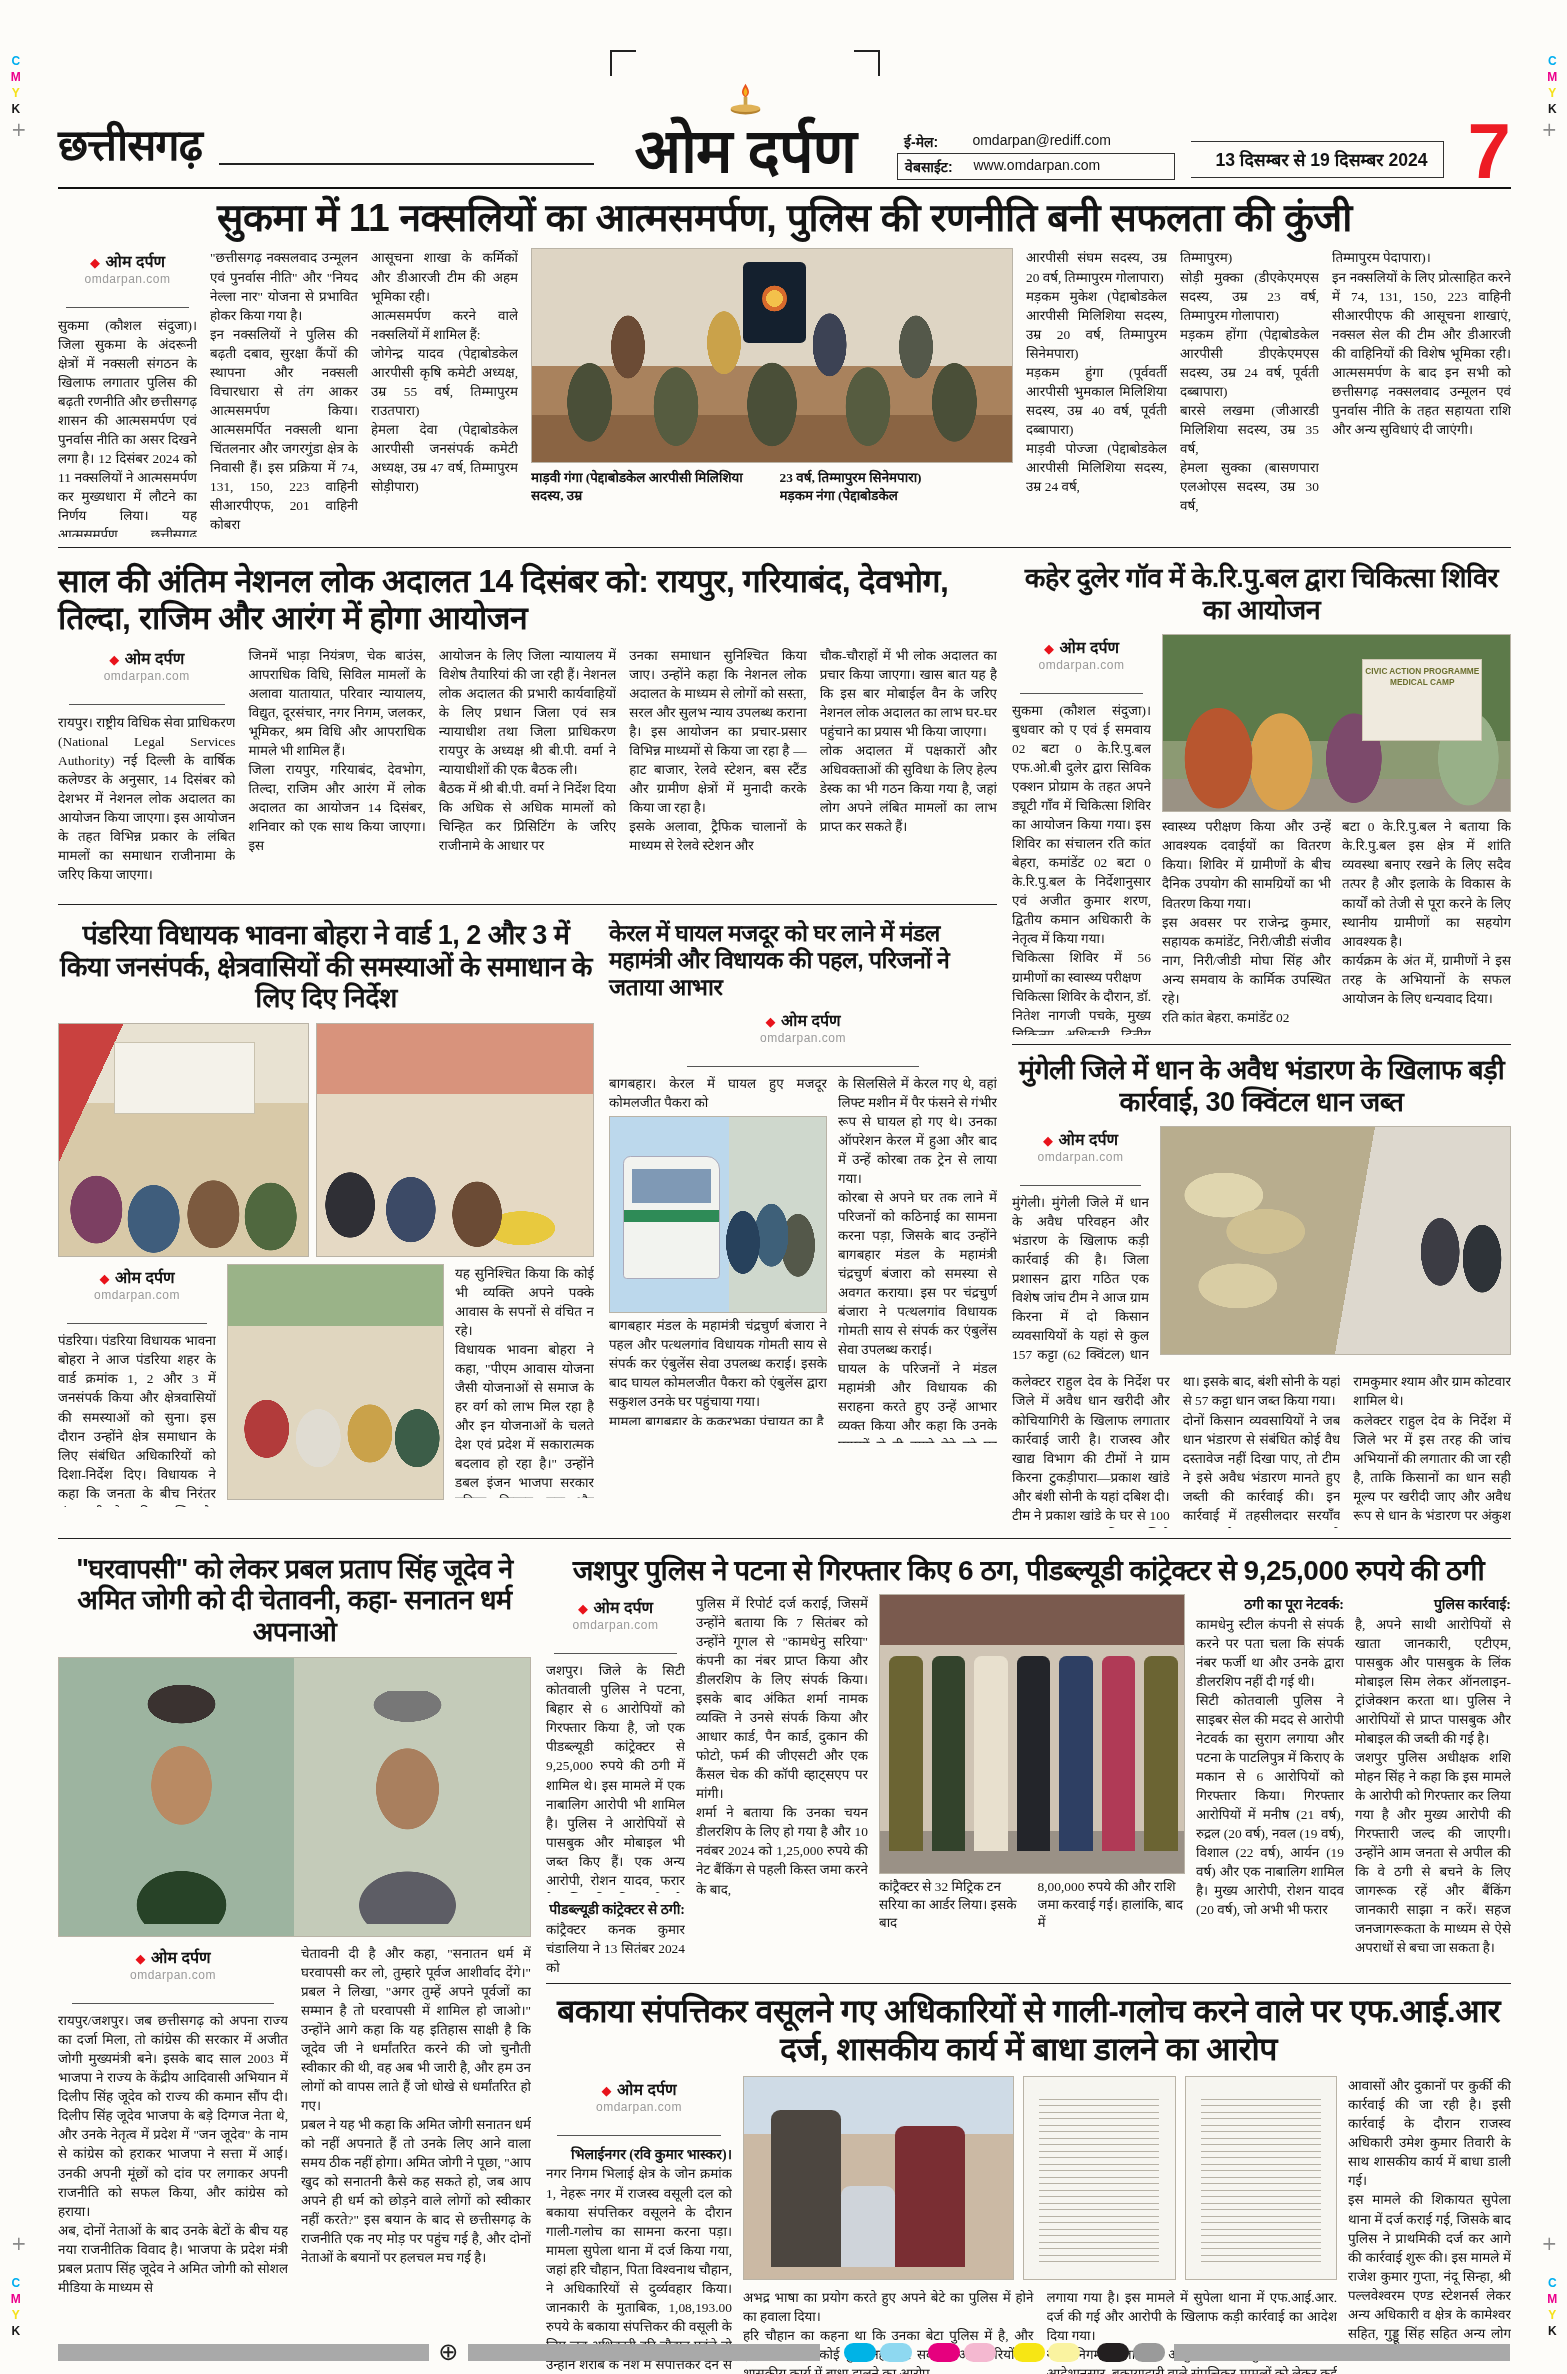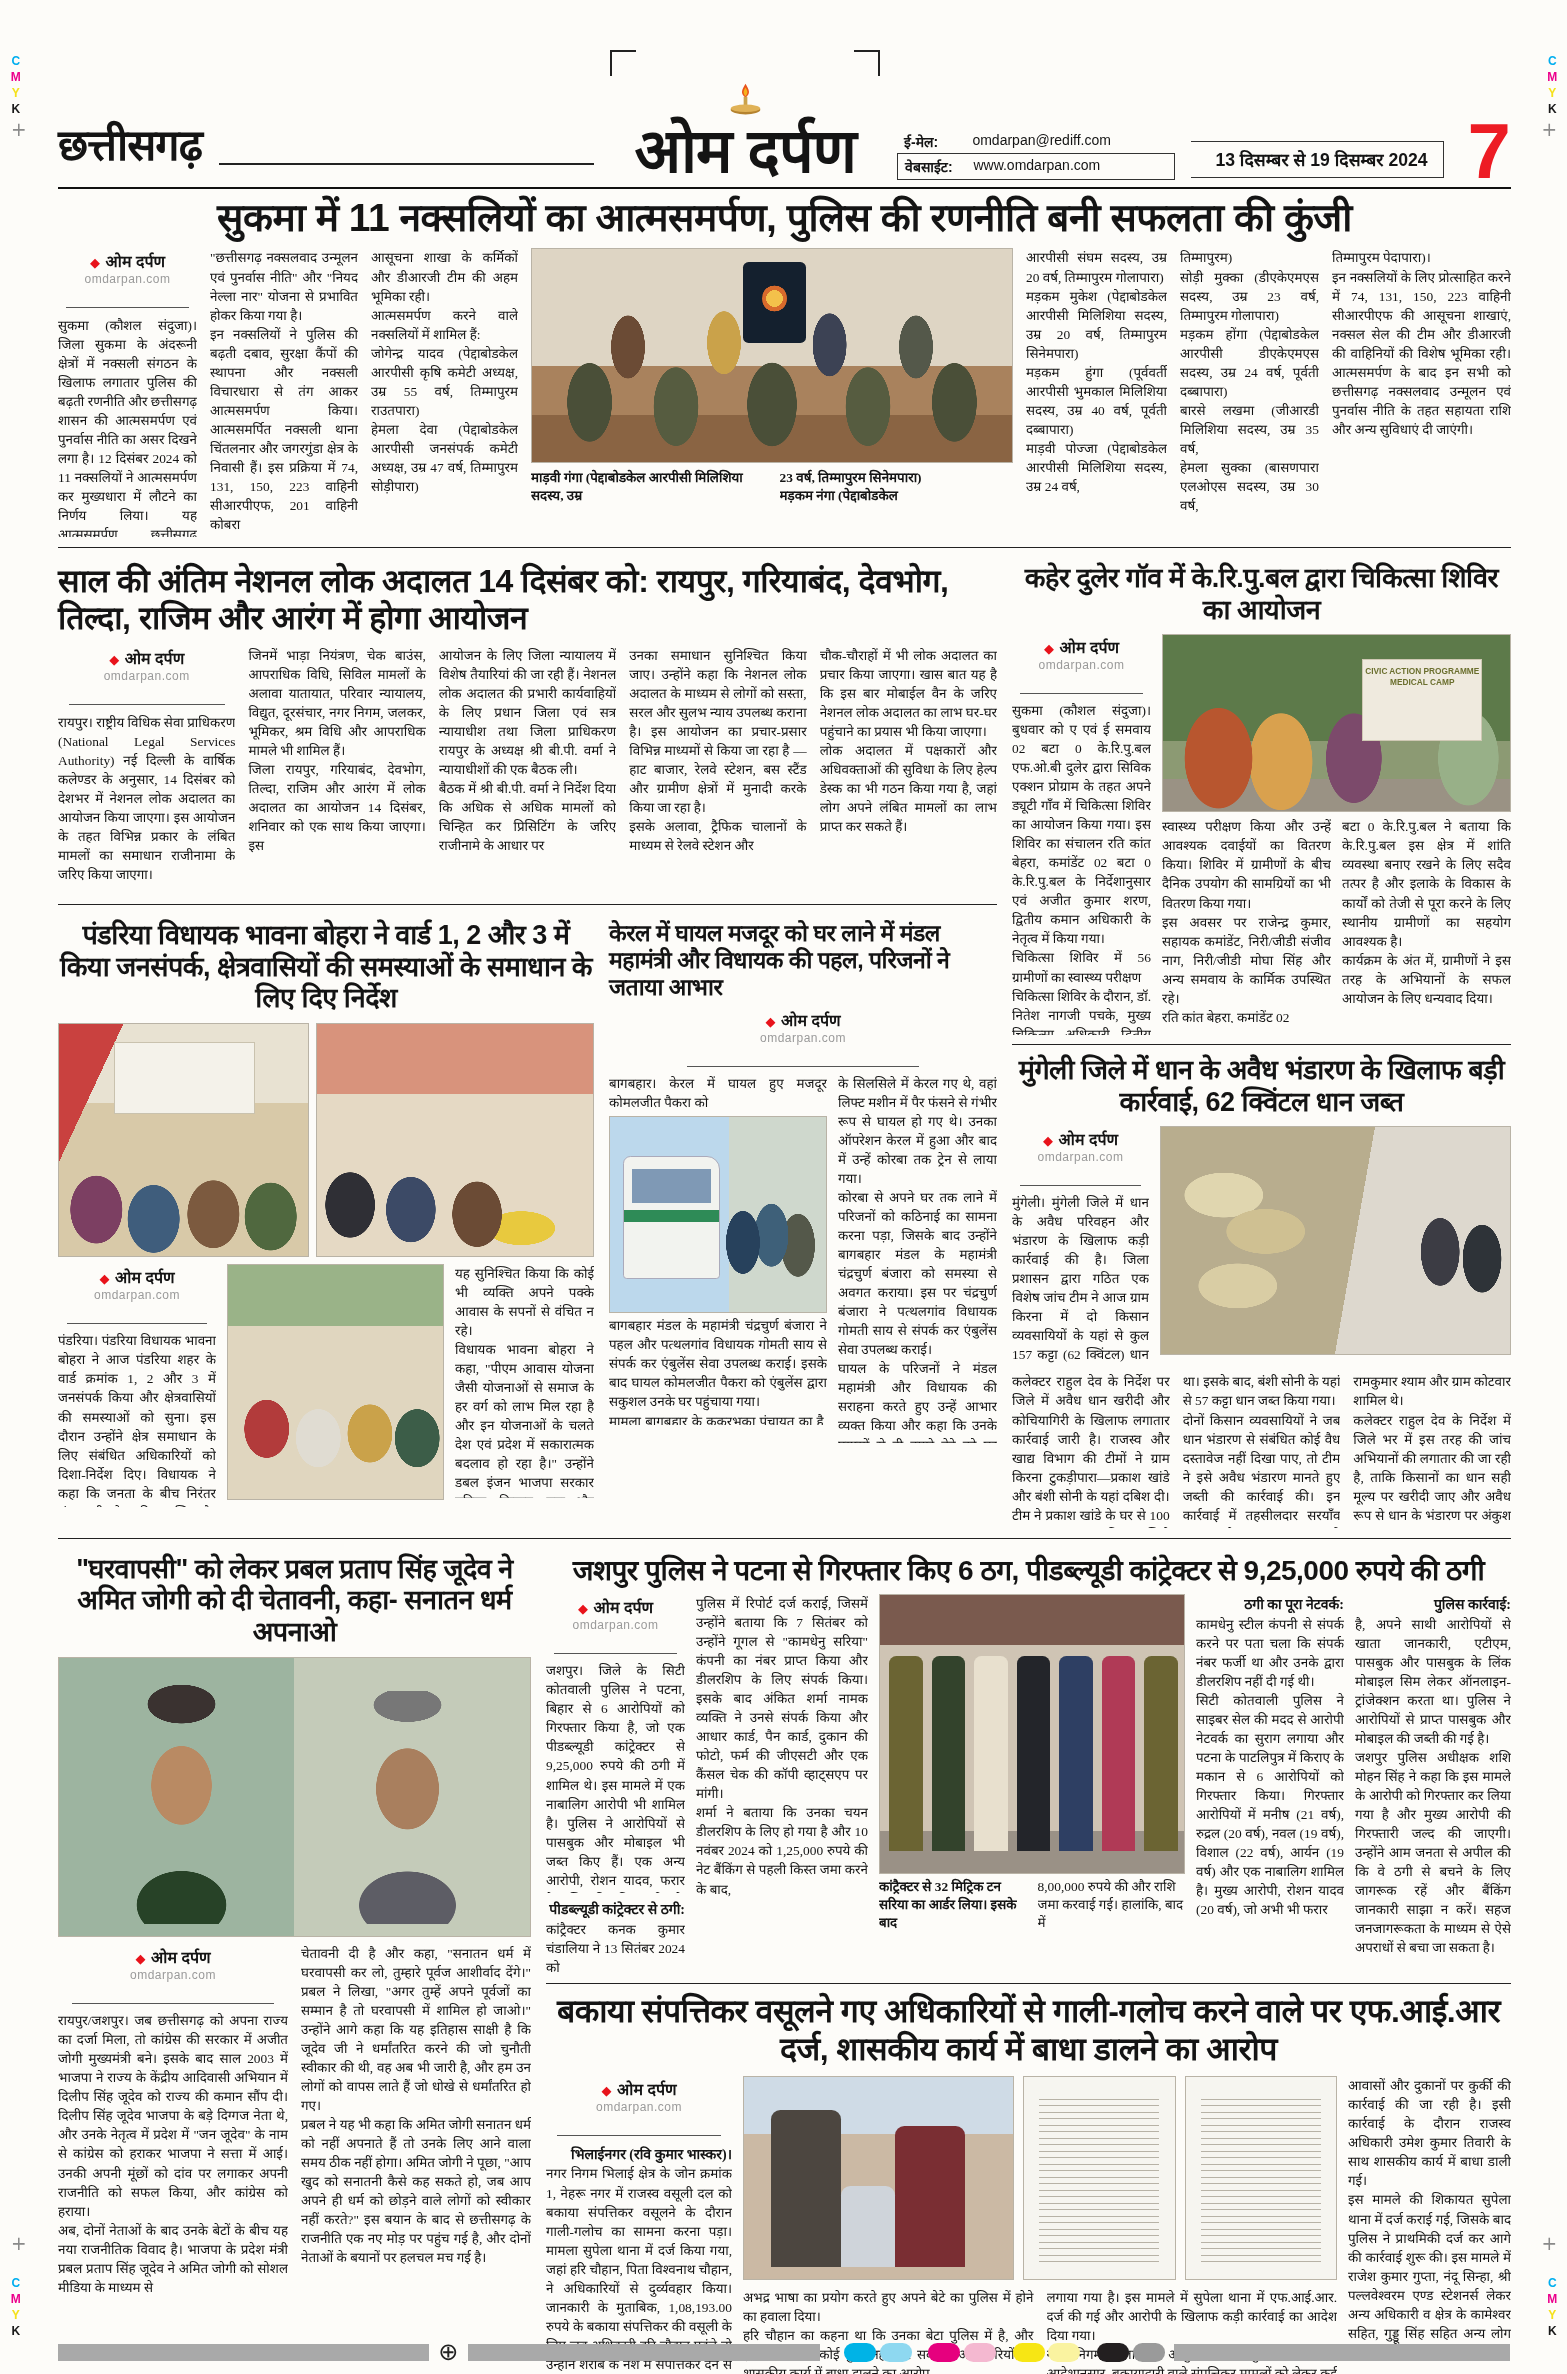--- a/index.html
+++ b/index.html
@@ -346,21 +346,21 @@
                 <div class="col" style="flex:1;height:206px;">बटा 0 के.रि.पु.बल ने बताया कि के.रि.पु.बल इस क्षेत्र में शांति व्यवस्था बनाए रखने के लिए सदैव तत्पर है और इलाके के विकास के कार्यों को तेजी से पूरा करने के लिए स्थानीय ग्रामीणों का सहयोग आवश्यक है।
 कार्यक्रम के अंत में, ग्रामीणों ने इस तरह के अभियानों के सफल आयोजन के लिए धन्यवाद दिया।</div>
               </div>
             </div>
           </div>
         </section>
 
         <hr class="divider">
 
         <section>
-          <h2 class="headline h-md">मुंगेली जिले में धान के अवैध भंडारण के खिलाफ बड़ी कार्रवाई, 62 क्विंटल धान जब्त</h2>
+          <h2 class="headline h-md">मुंगेली जिले में धान के अवैध भंडारण के खिलाफ बड़ी कार्रवाई, 30 क्विंटल धान जब्त</h2>
           <div style="display:flex;gap:11px;">
             <div style="flex:0 0 137px;">
               <div class="byline">
                 <div><span class="dia">◆</span><span class="brand">ओम दर्पण</span></div>
                 <div class="site">omdarpan.com</div>
               </div>
               <div class="col" style="height:172px;">मुंगेली। मुंगेली जिले में धान के अवैध परिवहन और भंडारण के खिलाफ कड़ी कार्रवाई की है। जिला प्रशासन द्वारा गठित एक विशेष जांच टीम ने आज ग्राम किरना में दो किसान व्यवसायियों के यहां से कुल 157 कट्टा (62 क्विंटल) धान जब्त किया।</div>
             </div>
             <div class="photo ph-paddy" style="flex:1;height:227px;"></div>
           </div>
@@ -418,21 +418,21 @@
               <div class="photo ph-thugs" style="height:278px;">
                 <i></i>
                   <i></i>
                   <i></i>
                   <i></i>
                   <i></i>
                   <i></i>
                   <i></i>
               </div>
               <div class="cols" style="margin-top:3.7px;gap:11px;">
-                <div class="caption" style="flex:1;font-weight:bold;">कांट्रैक्टर से 32 मिट्रिक टन सरिया का आर्डर लिया। इसके बाद</div>
+                <div class="caption" style="flex:1;font-weight:normal;">कांट्रैक्टर से 32 मिट्रिक टन सरिया का आर्डर लिया। इसके बाद</div>
                 <div class="caption" style="flex:1;font-weight:normal;">8,00,000 रुपये की और राशि जमा करवाई गई। हालांकि, बाद में</div>
               </div>
             </div>
             <div style="flex:0 0 148px;">
               <div class="subhead" style="margin-top:0;">ठगी का पूरा नेटवर्क:</div>
               <div class="col" style="height:341px;">कामधेनु स्टील कंपनी से संपर्क करने पर पता चला कि संपर्क नंबर फर्जी था और उनके द्वारा डीलरशिप नहीं दी गई थी।
 सिटी कोतवाली पुलिस ने साइबर सेल की मदद से आरोपी नेटवर्क का सुराग लगाया और पटना के पाटलिपुत्र में किराए के मकान से 6 आरोपियों को गिरफ्तार किया। गिरफ्तार आरोपियों में मनीष (21 वर्ष), रुद्रल (20 वर्ष), नवल (19 वर्ष), विशाल (22 वर्ष), आर्यन (19 वर्ष) और एक नाबालिग शामिल है। मुख्य आरोपी, रोशन यादव (20 वर्ष), जो अभी भी फरार</div>
             </div>
             <div style="flex:1;">
               <div class="subhead" style="margin-top:0;">पुलिस कार्रवाई:</div>

